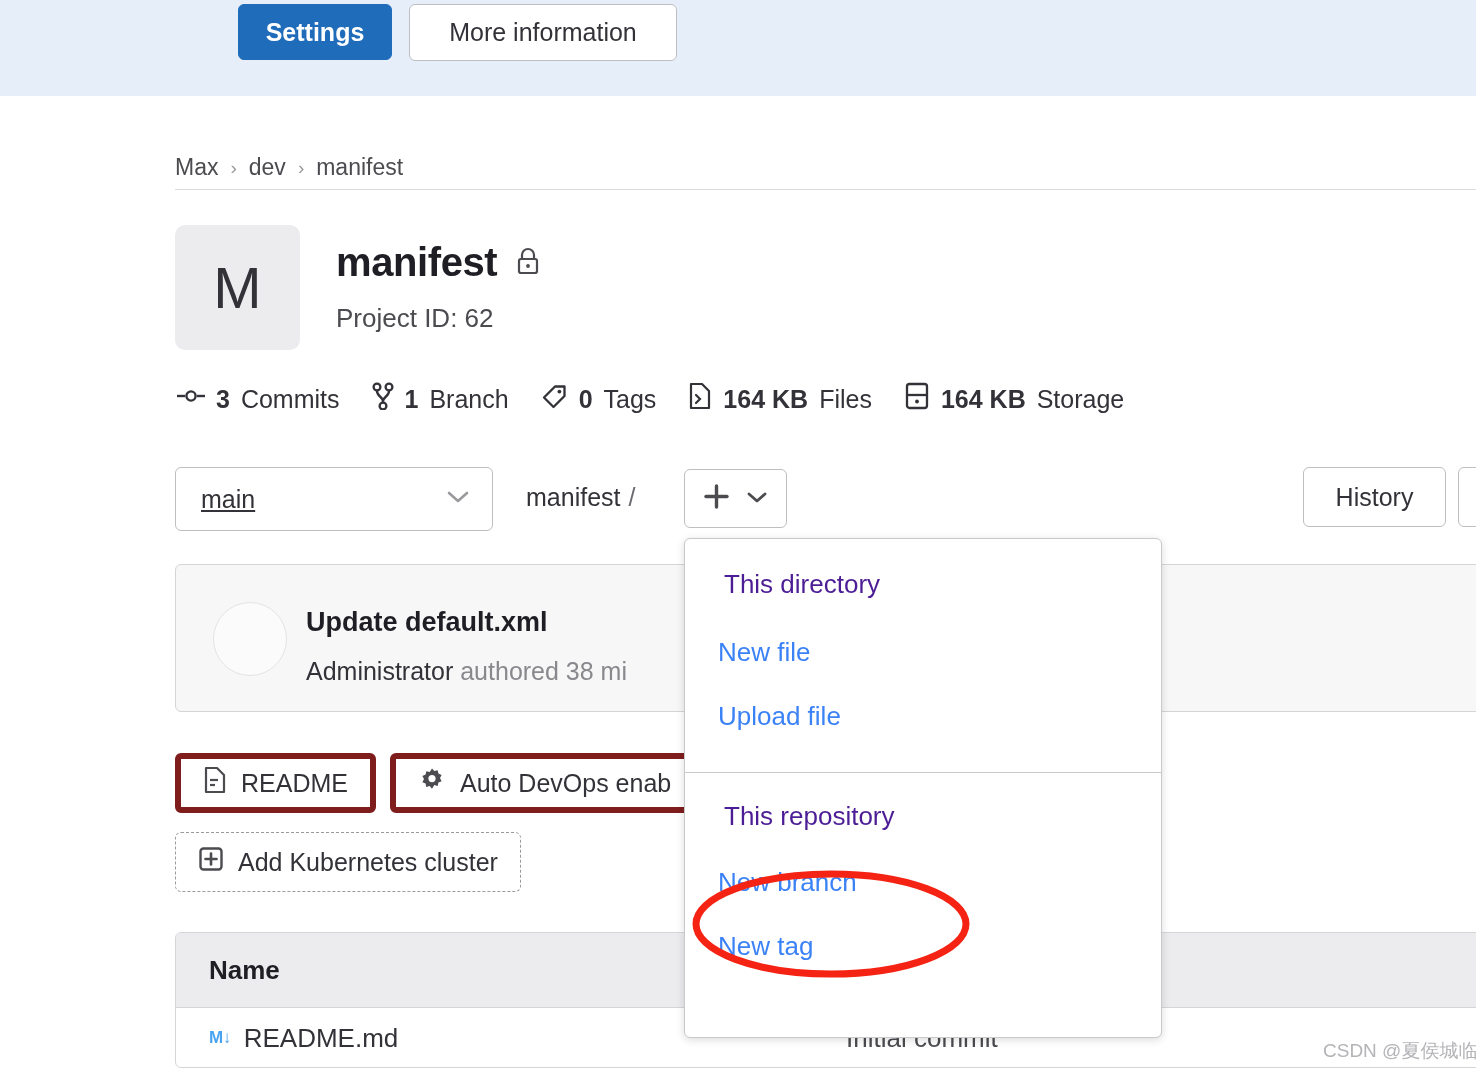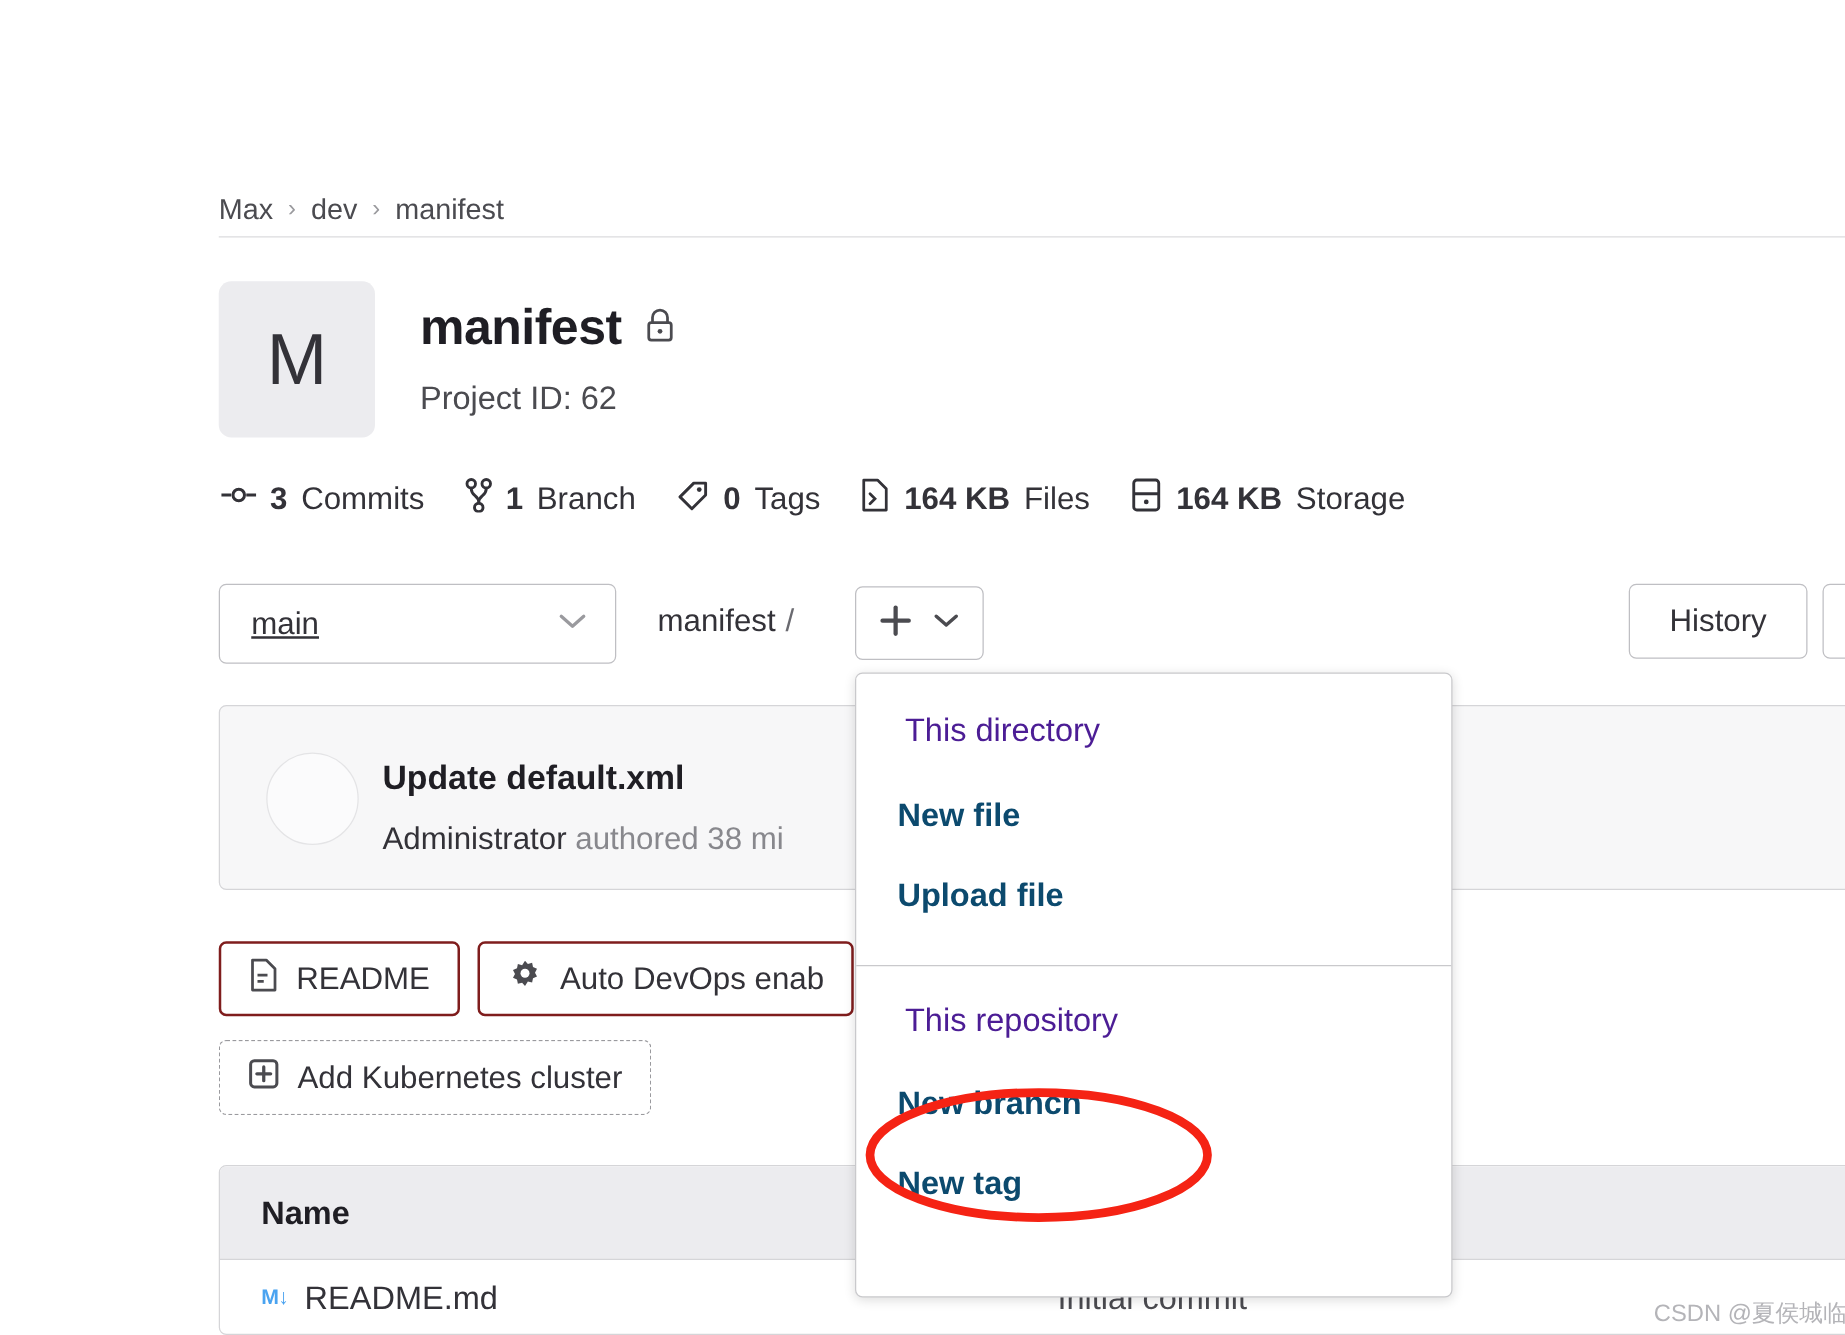--- a/index.html
+++ b/index.html
@@ -139,21 +139,21 @@
   }
   .commit-meta .muted { color: #88888d; }
 
   
   .badges-row {
     position: absolute; left: 175px; top: 753px;
     display: flex; align-items: center; gap: 14px;
   }
   .badge {
     height: 60px; padding: 0 22px;
-    border: 2px solid #7f1d1d; border-radius: 6px; background: #fff;
+    border: 6px solid #7f1d1d; border-radius: 6px; background: #fff;
     display: flex; align-items: center; gap: 14px;
     font-size: 25px; color: #333238; white-space: nowrap; cursor: pointer;
   }
   .badge.dashed { border: 1px dashed #9a9a9e; }
 
   .k8s-row {
     position: absolute; left: 175px; top: 832px;
   }
 
   
@@ -189,23 +189,23 @@
     background: #ffffff;
     border: 1px solid #c9c9cc; border-radius: 6px;
     box-shadow: 0 2px 9px rgba(0,0,0,0.14);
     z-index: 40;
   }
   .dd-section-title {
     font-size: 26px; font-weight: 400; color: #4c1d95;
     padding-left: 39px;
   }
   .dd-item {
-    font-size: 26px; color: #0c4a6e;
+    font-size: 26px; color: #3b82f6;
     padding-left: 33px; display: flex; align-items: center;
-    height: 64px; cursor: pointer; font-weight: bold;
+    height: 64px; cursor: pointer;
   }
   .dd-divider { height: 1px; background: #c9c9cc; }
 
   
   .annot-ellipse {
     position: absolute; left: 690px; top: 868px;
     width: 282px; height: 112px;
     z-index: 60; pointer-events: none;
   }
 
@@ -214,20 +214,24 @@
     position: absolute; left: 1323px; top: 1038px;
     font-size: 19px; color: #b4b4b8;
     white-space: nowrap;
   }
 </style>
 </head>
 <body>
 
 <div id="root">
 
+  <div class="top-banner">
+    <button class="btn-settings">Settings</button>
+    <button class="btn-moreinfo">More information</button>
+  </div>
 
   <div class="breadcrumb">
     <span class="crumb">Max</span>
     <span class="sep">›</span>
     <span class="crumb">dev</span>
     <span class="sep">›</span>
     <span class="crumb">manifest</span>
   </div>
   <div class="hr-under-crumb"></div>
 

